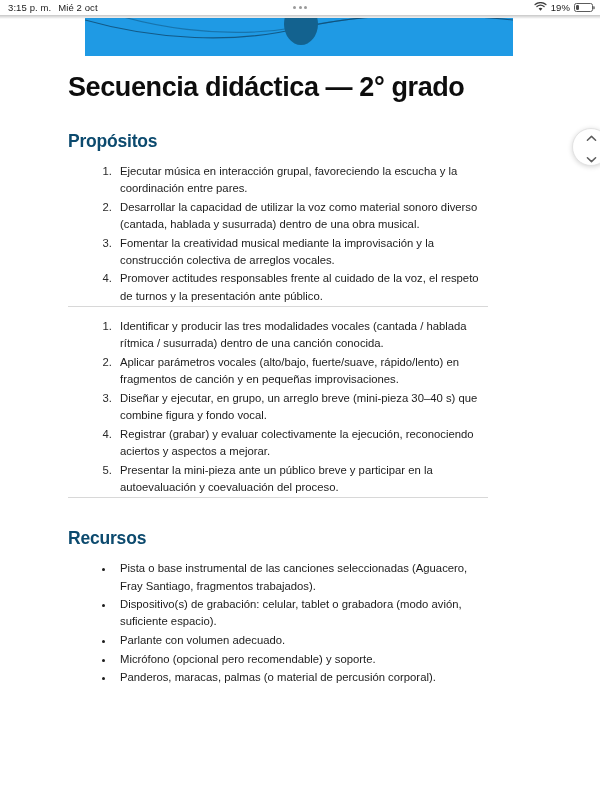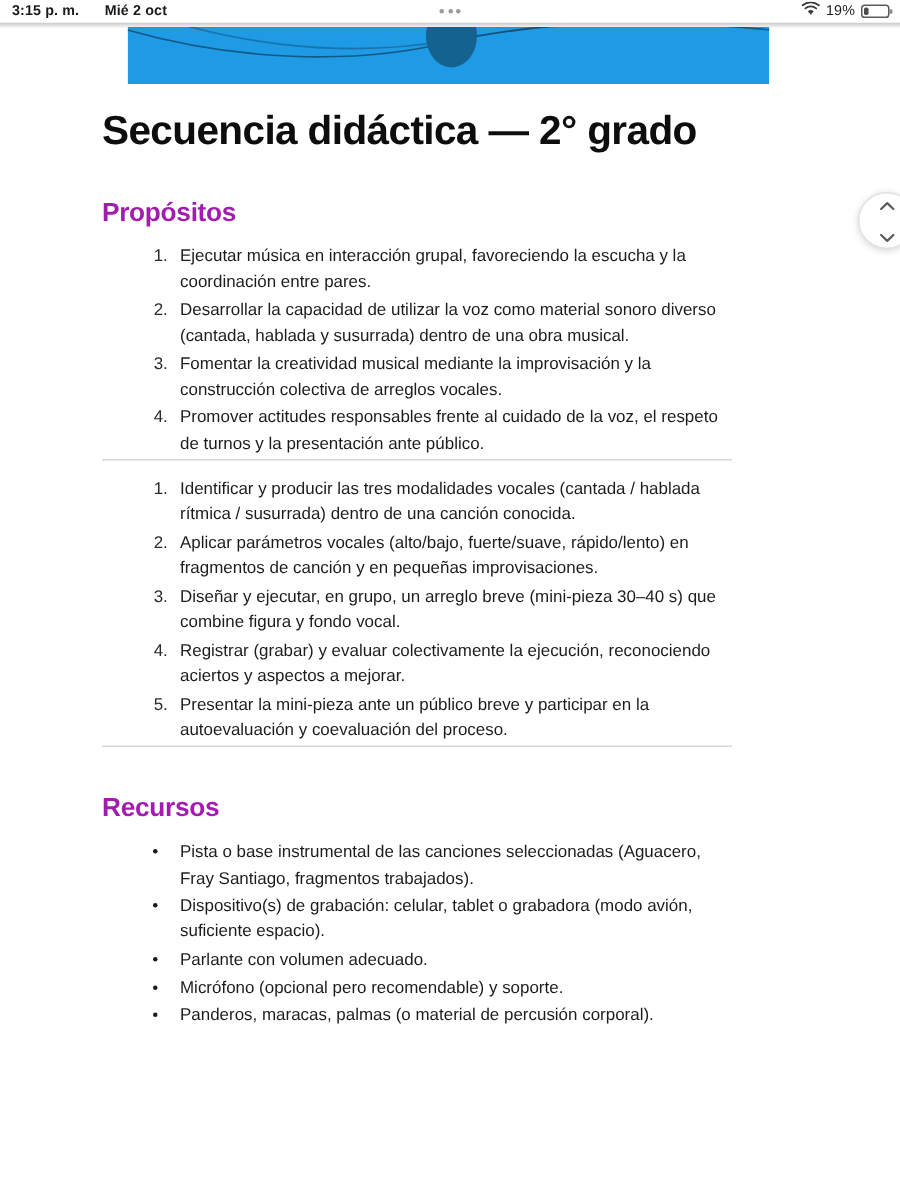--- a/index.html
+++ b/index.html
@@ -24,23 +24,22 @@
     font-size: 9.5px;
     color: #1a1a1a;
     letter-spacing: 0.1px;
     z-index: 40;
   }
   .status-left {
     position: absolute;
     left: 8px;
     display: flex;
     align-items: baseline;
-    gap: 17px;
+    gap: 7px;
     white-space: nowrap;
-    font-weight: bold;
   }
   .status-center {
     position: absolute;
     left: 0; right: 0;
     display: flex;
     justify-content: center;
     align-items: center;
     gap: 2.5px;
     pointer-events: none;
   }
@@ -133,21 +132,21 @@
     margin-top: 18px;
     font-size: 11.3px;
     color: #1c1c1c;
     line-height: 1.48;
   }
   .meta b { font-weight: bold; }
 
   h2.section {
     font-size: 17.5px;
     font-weight: bold;
-    color: #a21caf;
+    color: #0c4a6e;
     letter-spacing: -0.2px;
   }
 
   ol.doc-list, ul.doc-list {
     margin-top: 11px;
     padding-left: 47px;
     font-size: 11.3px;
     color: #1c1c1c;
     line-height: 1.52;
   }

